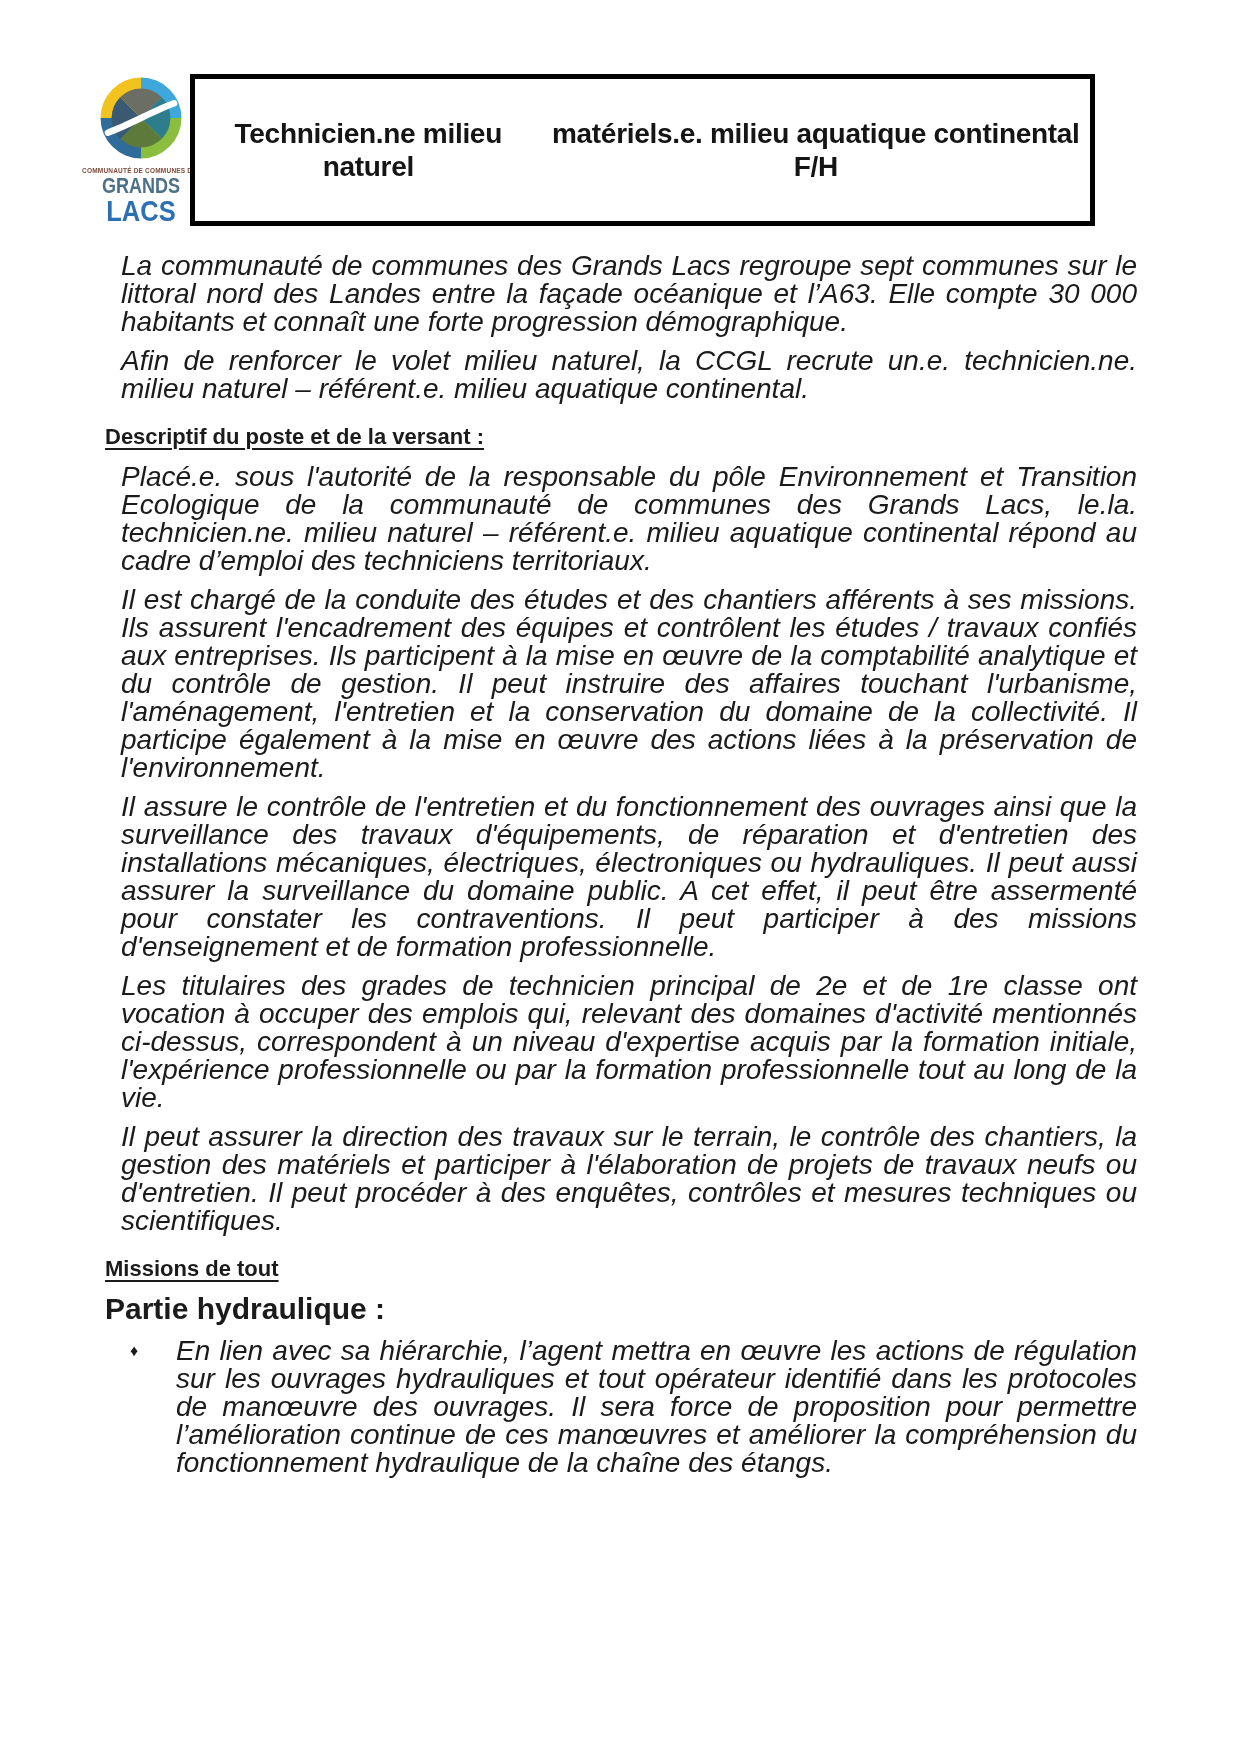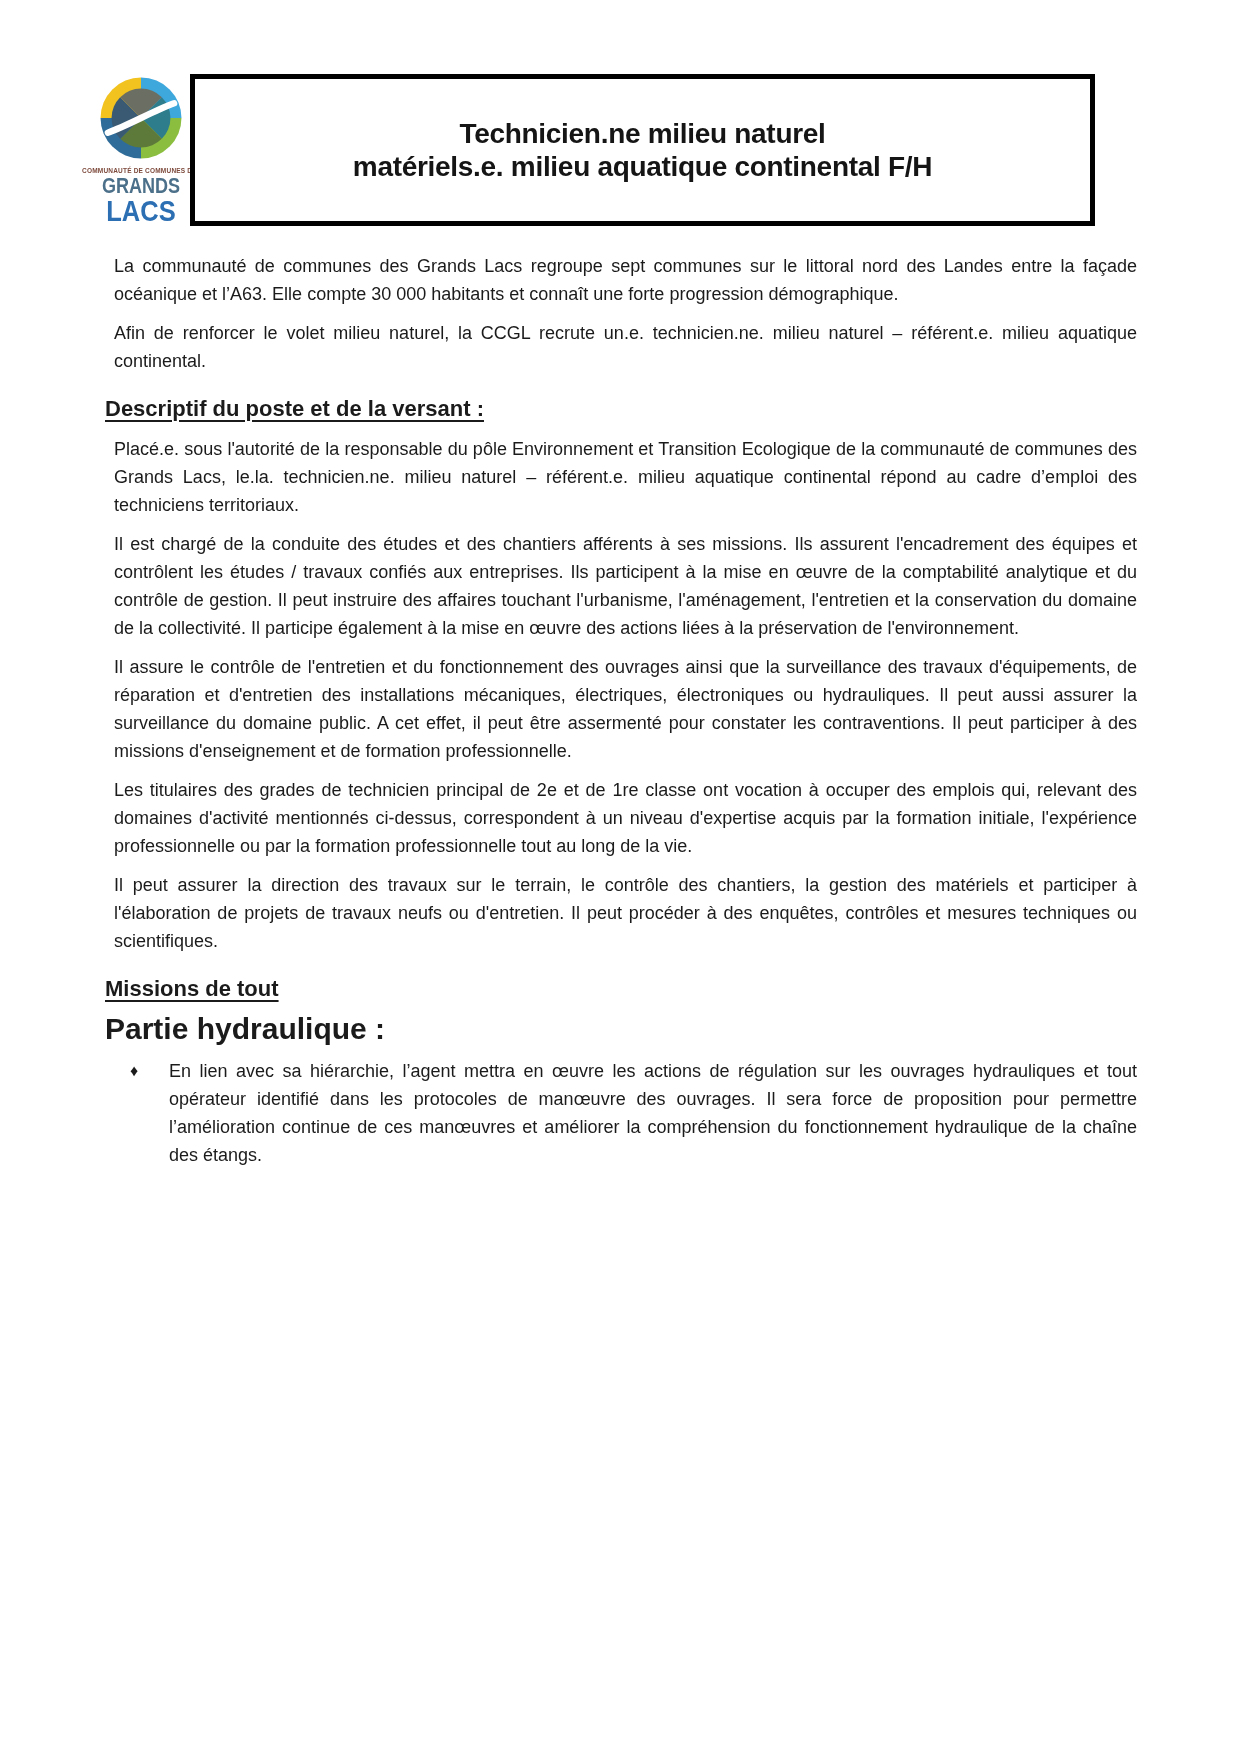--- a/index.html
+++ b/index.html
@@ -37,37 +37,38 @@
     display: block;
     font-size: 30px; font-weight: bold; line-height: 0.9;
     transform: scaleX(0.85); transform-origin: 50% 50%;
   }
 
   
   .title-box {
     position: absolute; left: 190px; top: 74px;
     width: 895px; height: 142px;
     border: 5px solid #000000;
-    display: flex; flex-direction: column;
+    display: flex; flex-direction: row;
     justify-content: center; align-items: center;
     background: #ffffff;
   }
   .title-line {
     font-weight: bold; font-size: 28px; line-height: 33px;
     letter-spacing: -0.3px; color: #151515; text-align: center;
   }
 
   
   .doc-body {
     position: absolute; left: 105px; top: 252px; width: 1032px;
   }
   .doc-body p {
-    margin: 0 0 11px 9px;
-    font-size: 18px; line-height: 28px;
+    margin: 0 0 11px 16px;
+    font-size: 28px; line-height: 28px;
     text-align: justify;
+    font-style: italic;
   }
   .section-heading {
     font-size: 22px; line-height: 28px; font-weight: bold;
     text-decoration: underline;
     text-underline-offset: 4px;
     margin: 20px 0 12px 0;
   }
   .sub-heading {
     font-size: 30px; line-height: 28px; font-weight: bold;
     margin: 2px 0 14px 0;

